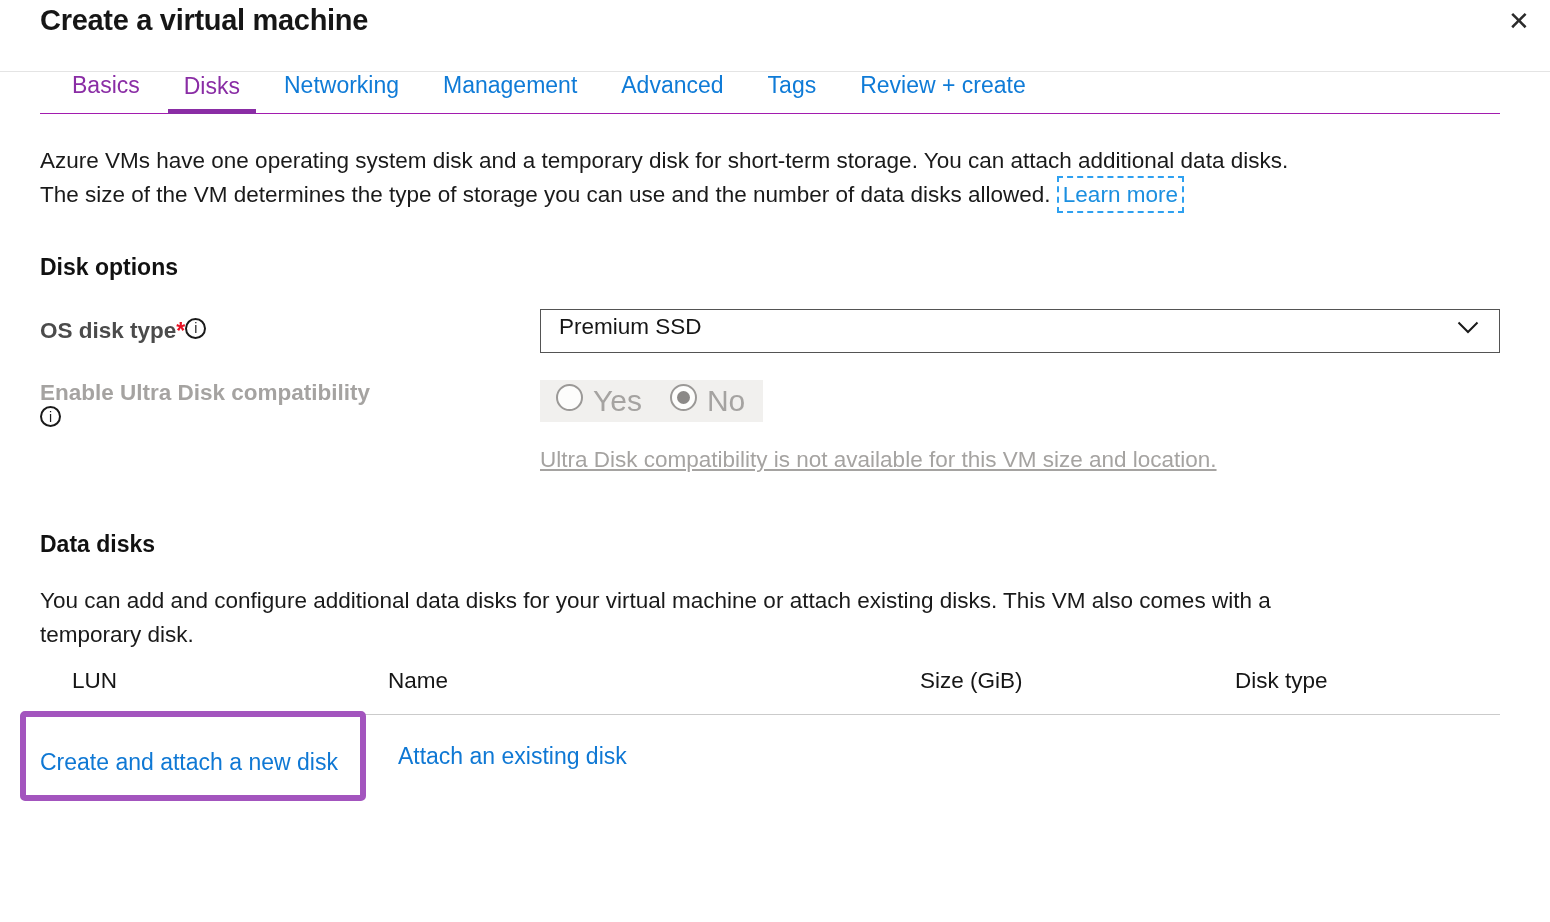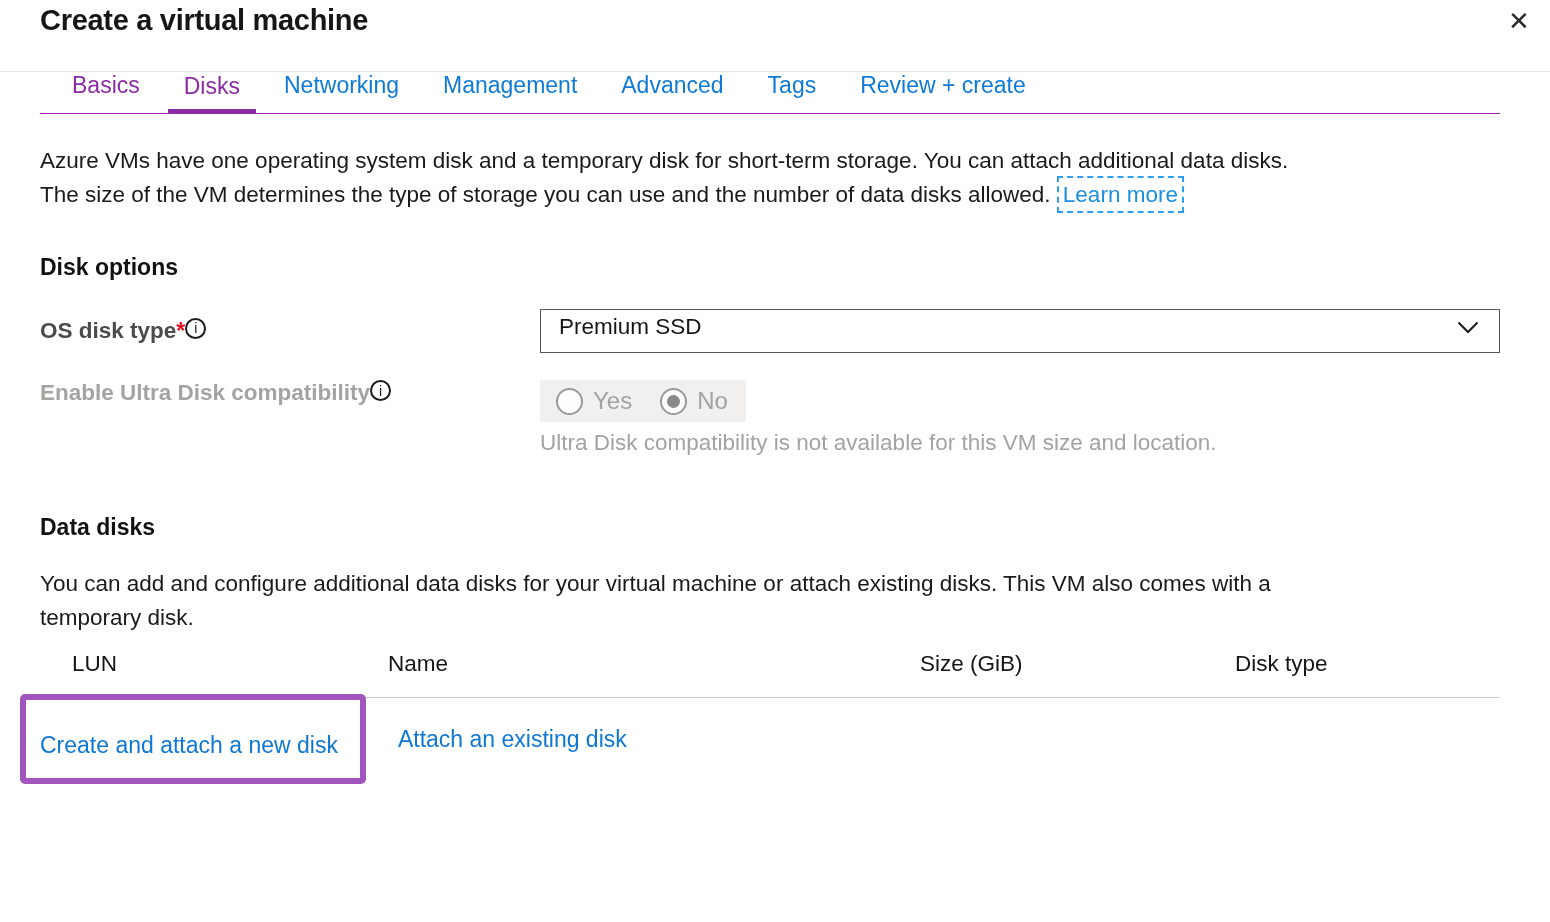--- a/index.html
+++ b/index.html
@@ -37,21 +37,21 @@
   
   .section-heading { font-size: 23px; font-weight: 700; color: #111111; }
   .h-disk-options { margin-top: 42px; }
   .h-data-disks   { margin-top: 56px; }
 
   
   .form-row { display: flex; align-items: center; }
   .row-os    { margin-top: 28px; }
   .row-ultra { margin-top: 27px; align-items: flex-start; }
   .form-label { flex: 0 0 500px; font-size: 22.5px; font-weight: 700; color: #4b4b4b; display: flex; align-items: flex-start; }
-  .form-label.disabled { color: #a5a3a1; font-weight: 700; }
+  .form-label.disabled { color: #a5a3a1; font-weight: 700; flex-direction: column; }
   .required { color: #e81123; font-weight: 700; font-size: 23px; }
   .info-icon {
     display: inline-flex; align-items: center; justify-content: center;
     width: 21px; height: 21px; border: 2px solid #1a1a1a; border-radius: 50%;
     font-size: 14px; font-weight: 400; color: #1a1a1a; font-style: normal; flex: 0 0 21px;
     cursor: pointer;
   }
   .field-col { flex: 1; }
 
   
@@ -60,28 +60,28 @@
     display: flex; align-items: center; justify-content: space-between;
     padding: 0 20px 8px 18px; font-size: 22.5px; cursor: pointer; width: 100%;
   }
   .dropdown .chev { display: flex; align-items: center; }
 
   
   .radio-pill {
     display: inline-flex; align-items: center; height: 42px;
     background: #f1f0ee; padding: 0 18px 0 16px; gap: 28px;
   }
-  .radio-opt { display: inline-flex; align-items: center; gap: 10px; font-size: 24px; color: #a5a3a1; cursor: default; }
+  .radio-opt { display: inline-flex; align-items: flex-start; gap: 10px; font-size: 30px; color: #a5a3a1; cursor: default; }
   .radio-circle {
     width: 27px; height: 27px; border: 2px solid #9b9997; border-radius: 50%;
     background: #fdfdfc; display: inline-flex; align-items: center; justify-content: center; flex: 0 0 27px;
   }
   .radio-circle .dot { width: 13px; height: 13px; border-radius: 50%; background: #8b8987; display: none; }
   .radio-opt.selected .radio-circle .dot { display: block; }
-  .helper-text { margin-top: 6px; font-size: 22.5px; color: #a5a3a1; line-height: 30px; }
+  .helper-text { margin-top: 23px; font-size: 22.5px; color: #a5a3a1; line-height: 30px; text-decoration: underline; }
 
   
   .dd-desc { margin-top: 26px; font-size: 22.5px; line-height: 34px; color: #1a1a1a; }
   .table-head {
     margin-top: 8px; display: grid; grid-template-columns: 316px 532px 315px 1fr;
     padding: 8px 0 20px 32px; font-size: 22.5px; color: #161616;
   }
   .table-divider { border-top: 1px solid #cbcbcb; height: 0; }
 
   .links-row { display: flex; align-items: center; margin-top: -4px; }

